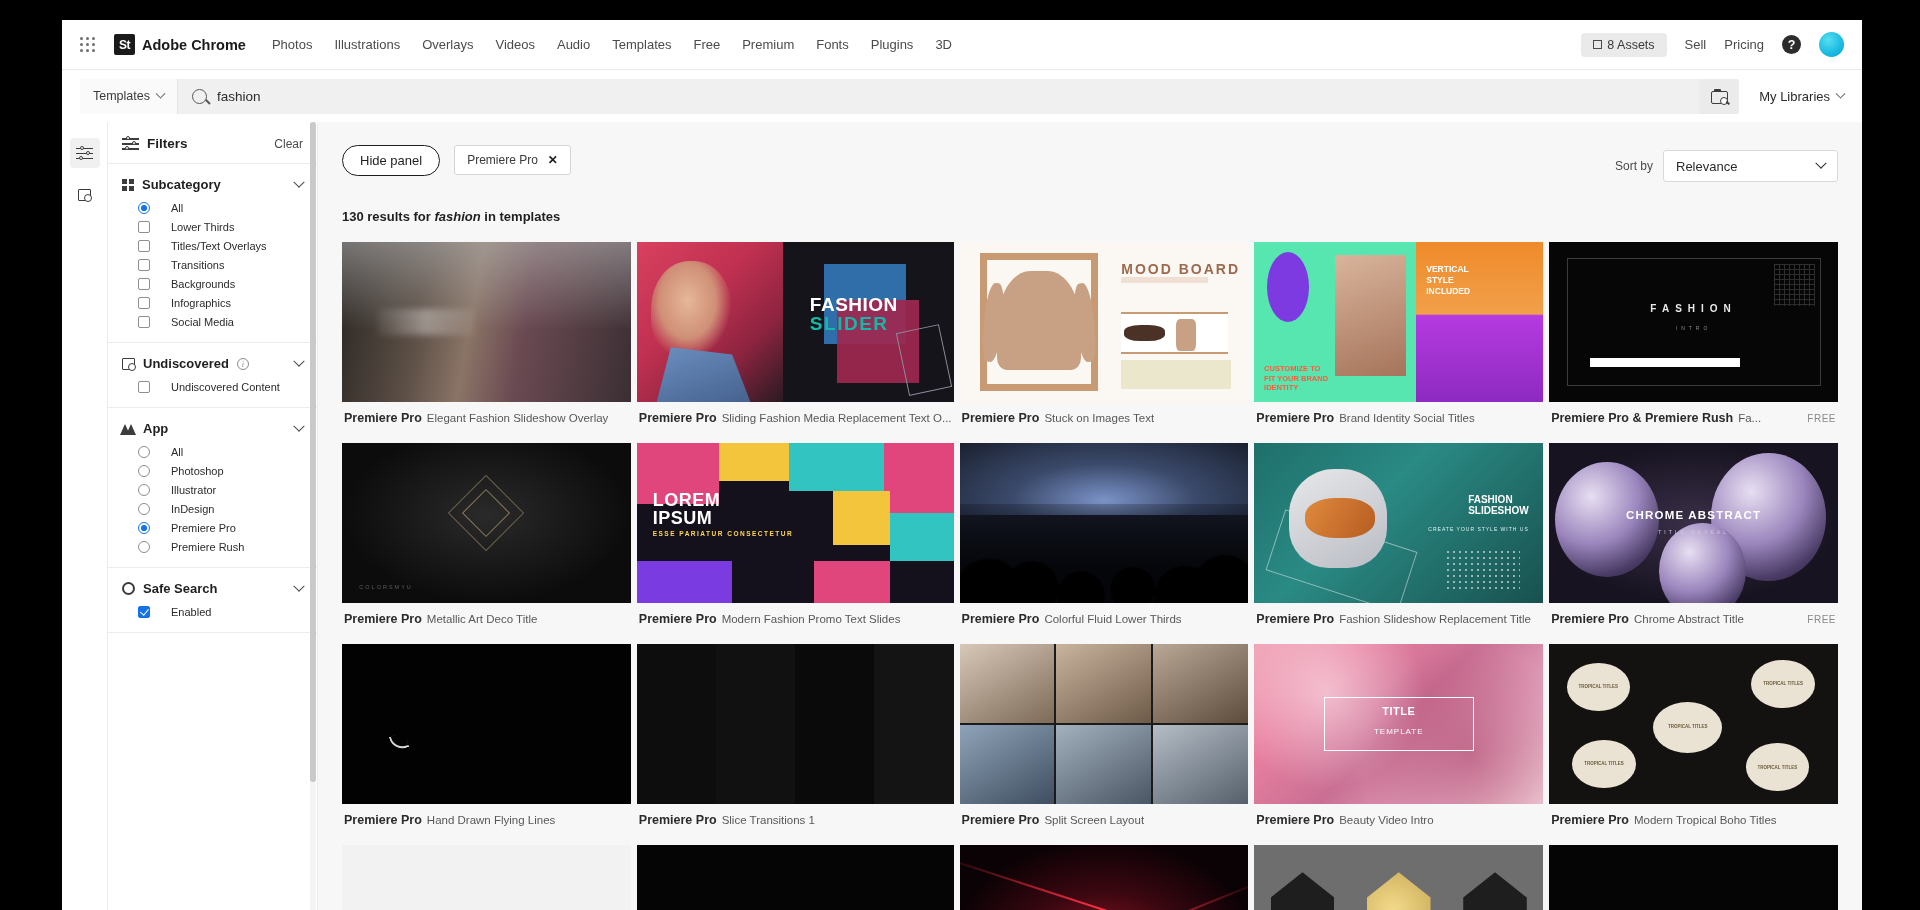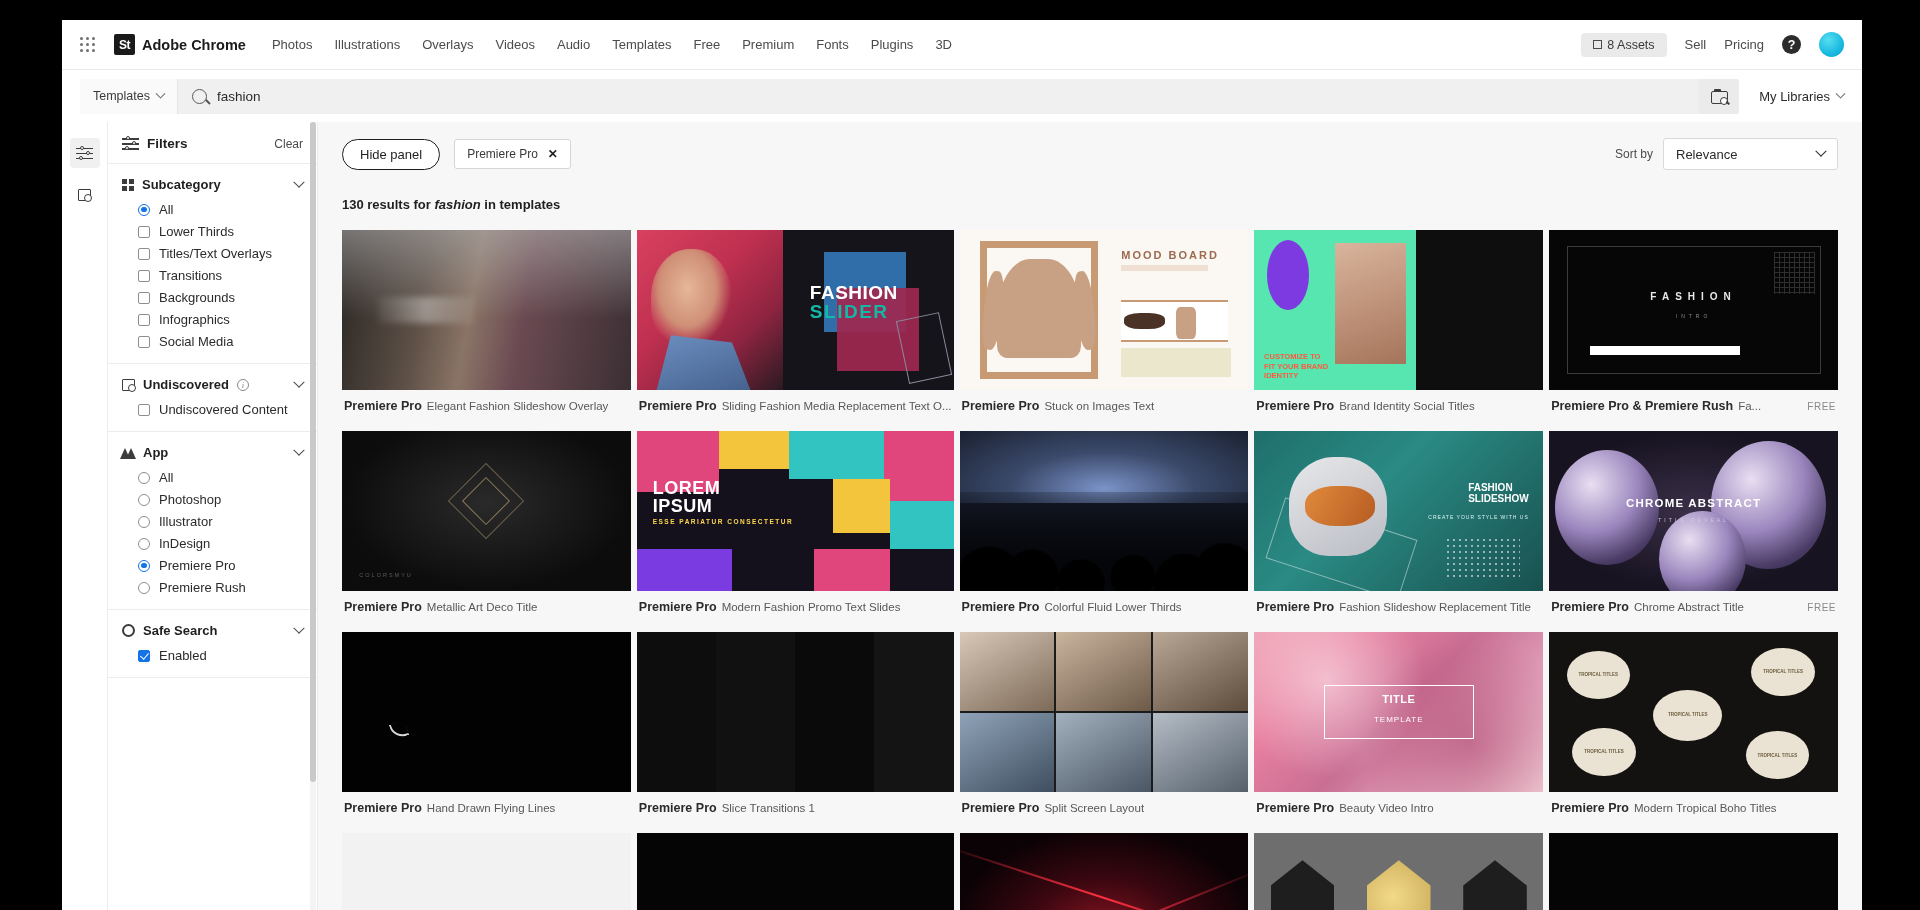--- a/index.html
+++ b/index.html
@@ -146,21 +146,21 @@
     border-right: 1.6px solid #4b4b4b; border-bottom: 1.6px solid #4b4b4b;
     transform: rotate(45deg) translate(-2px,-2px);
   }
   .info-ico {
     width: 12px; height: 12px; border: 1.2px solid #8a8a8a; border-radius: 50%;
     font-size: 8.5px; color: #8a8a8a; display: inline-flex; align-items: center;
     justify-content: center; font-style: italic; font-family: "Liberation Serif", serif;
   }
   .opts { margin-top: 10px; padding-left: 16px; display: flex; flex-direction: column; gap: 7px; }
   .opt { display: flex; align-items: center; gap: 9px; cursor: pointer; }
-  .opt .lb { font-size: 13px; color: #2b2b2b; }
+  .opt .lb { font-size: 11px; color: #2b2b2b; margin-left: 12px; }
   .radio { width: 12px; height: 12px; border-radius: 50%; border: 1.4px solid #8e8e8e; flex: none; position: relative; background:#fff;}
   .radio.on { border-color: #1473e6; }
   .radio.on::after { content:''; position: absolute; inset: 2.2px; border-radius: 50%; background: #1473e6; }
   .cbox { width: 12px; height: 12px; border: 1.4px solid #8e8e8e; border-radius: 2px; flex: none; background:#fff; position: relative;}
   .cbox.on { background: #1473e6; border-color: #1473e6; }
   .cbox.on::after { content:''; position: absolute; left: 3.2px; top: 0.4px; width: 3.5px; height: 7px;
     border-right: 1.7px solid #fff; border-bottom: 1.7px solid #fff; transform: rotate(40deg); }
 
   .grid-sec-ico { width: 12px; height: 12px; display: grid; grid-template: repeat(2,5px)/repeat(2,5px); gap: 2px; }
   .grid-sec-ico b { background: #3c3c3c; display: block; }
@@ -195,21 +195,21 @@
     border: 1.6px solid #1f1f1f; border-radius: 18px; background: #fff;
     padding: 7px 17px; font-size: 13px; color: #1f1f1f; cursor: pointer;
     font-family: "Liberation Sans", sans-serif;
   }
   .chip {
     margin-left: 14px; border: 1px solid #d5d5d5; border-radius: 3px; background: #fff;
     padding: 7px 12px; font-size: 12px; color: #3a3a3a; cursor: pointer;
     display: flex; align-items: center; gap: 10px;
   }
   .chip .x { font-size: 12px; color: #1f1f1f; font-weight: bold; }
-  .sortwrap { margin-left: auto; display: flex; align-items: center; gap: 10px; }
+  .sortwrap { margin-left: auto; display: flex; align-items: center; gap: 10px; margin-top: 12px; }
   .sortwrap .lab { font-size: 12px; color: #4b4b4b; }
   .sortsel {
     width: 175px; height: 32px; background: #fff; border: 1px solid #d9d9d9; border-radius: 3px;
     display: flex; align-items: center; padding: 0 12px; font-size: 13px; color: #2b2b2b;
     cursor: pointer;
   }
   .sortsel .dn { margin-left: auto; width: 8px; height: 8px;
     border-right: 1.7px solid #2b2b2b; border-bottom: 1.7px solid #2b2b2b;
     transform: rotate(45deg) translate(-2px,-2px); }
 
@@ -255,21 +255,21 @@
   .t-slider .outline { position:absolute; right:4%; bottom:6%; width:26%; height:40%;
     border:1.5px solid #8a8a9a; transform: rotate(-12deg); }
 
   .t-mood { background:#fbf7f2; position:relative; }
   .t-mood .frame { position:absolute; left:7%; top:7%; width:41%; height:86%; border:7px solid #c79a74; }
   .t-mood .sweater { position:absolute; left:13%; top:18%; width:29%; height:62%;
     background:#c8a184; border-radius: 40% 40% 12% 12%/55% 55% 12% 12%; }
   .t-mood .sweater::before, .t-mood .sweater::after { content:''; position:absolute; top:12%; width:22%; height:80%; background:#c8a184; border-radius:40%; }
   .t-mood .sweater::before { left:-16%; transform: rotate(6deg); }
   .t-mood .sweater::after { right:-16%; transform: rotate(-6deg); }
-  .t-mood .mb { position:absolute; left:56%; top:12%; font-size:11px; letter-spacing:2px; color:#9c6a4e; font-weight:bold; }
+  .t-mood .mb { position:absolute; left:56%; top:12%; font-size:14px; letter-spacing:2px; color:#9c6a4e; font-weight:bold; }
   .t-mood .mb2 { position:absolute; left:56%; top:22%; width:30%; height:6px; background:#f0dfd3; }
   .t-mood .acc { position:absolute; left:56%; top:44%; width:37%; height:26%; background:#fff; border-top:2px solid #c79a74; border-bottom:2px solid #c79a74;}
   .t-mood .glass { position:absolute; left:57%; top:52%; width:14%; height:10%; background:#4a3326; border-radius:40%; }
   .t-mood .sw2 { position:absolute; left:75%; top:48%; width:7%; height:20%; background:#c8a184; border-radius:20%;}
   .t-mood .note { position:absolute; left:56%; bottom:8%; width:38%; height:18%; background:#ebe7cd; }
 
   .t-brand { background:#0e0e0e; position:relative; display:flex; }
   .t-brand .p1 { width:56%; background:#57e6b0; position:relative; }
   .t-brand .p1 .dot { position:absolute; left:8%; top:6%; width:26%; height:44%; background:#7c3ae0; border-radius:50%; }
   .t-brand .p1 .ph { position:absolute; right:6%; top:8%; width:44%; height:76%;
@@ -674,20 +674,25 @@
 
         <div class="card">
           <div class="thumb t-brand">
             <div class="p1">
                 <div class="dot"></div>
                 <div class="ph"></div>
               <div class="txt" style="white-space:pre-line">CUSTOMIZE TO
 FIT YOUR BRAND
 IDENTITY</div>
             </div>
+            <div class="p2">
+              <div class="tt" style="white-space:pre-line">VERTICAL
+STYLE
+INCLUDED</div>
+            </div>
           </div>
           <div class="cap">
             <span class="app">Premiere Pro</span>
             <span class="nm">Brand Identity Social Titles</span>
           </div>
         </div>
 
         <div class="card">
           <div class="thumb t-fashline">
             <div class="bx"></div>

